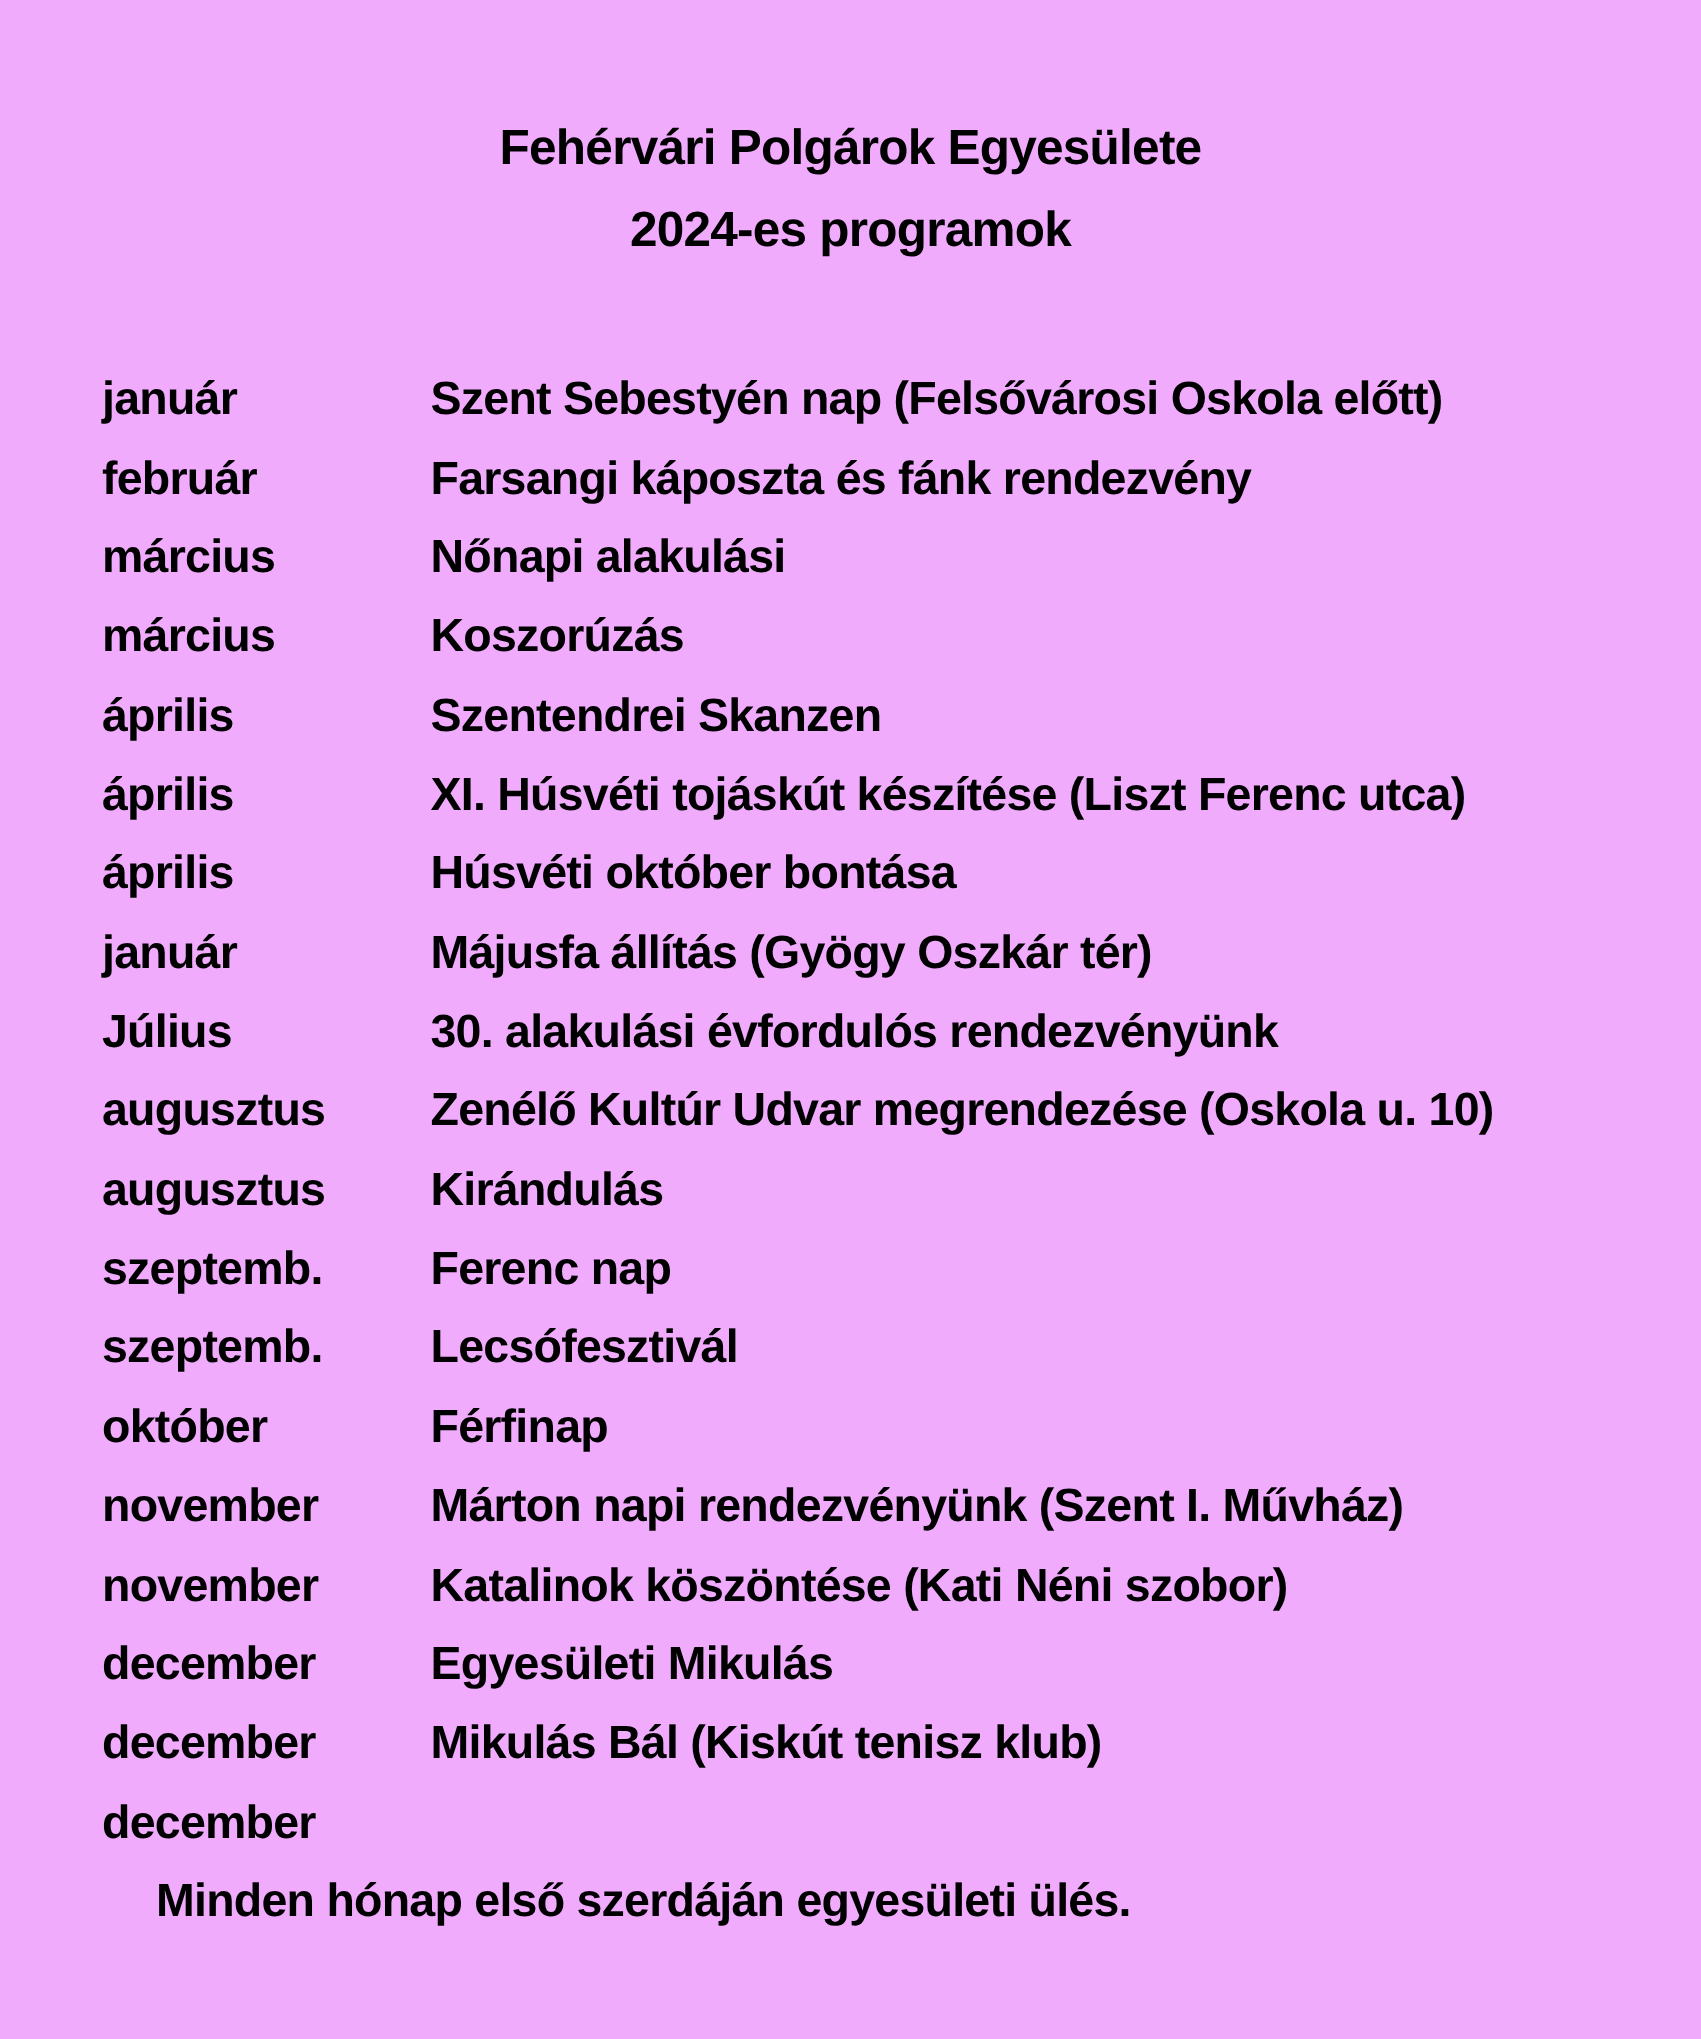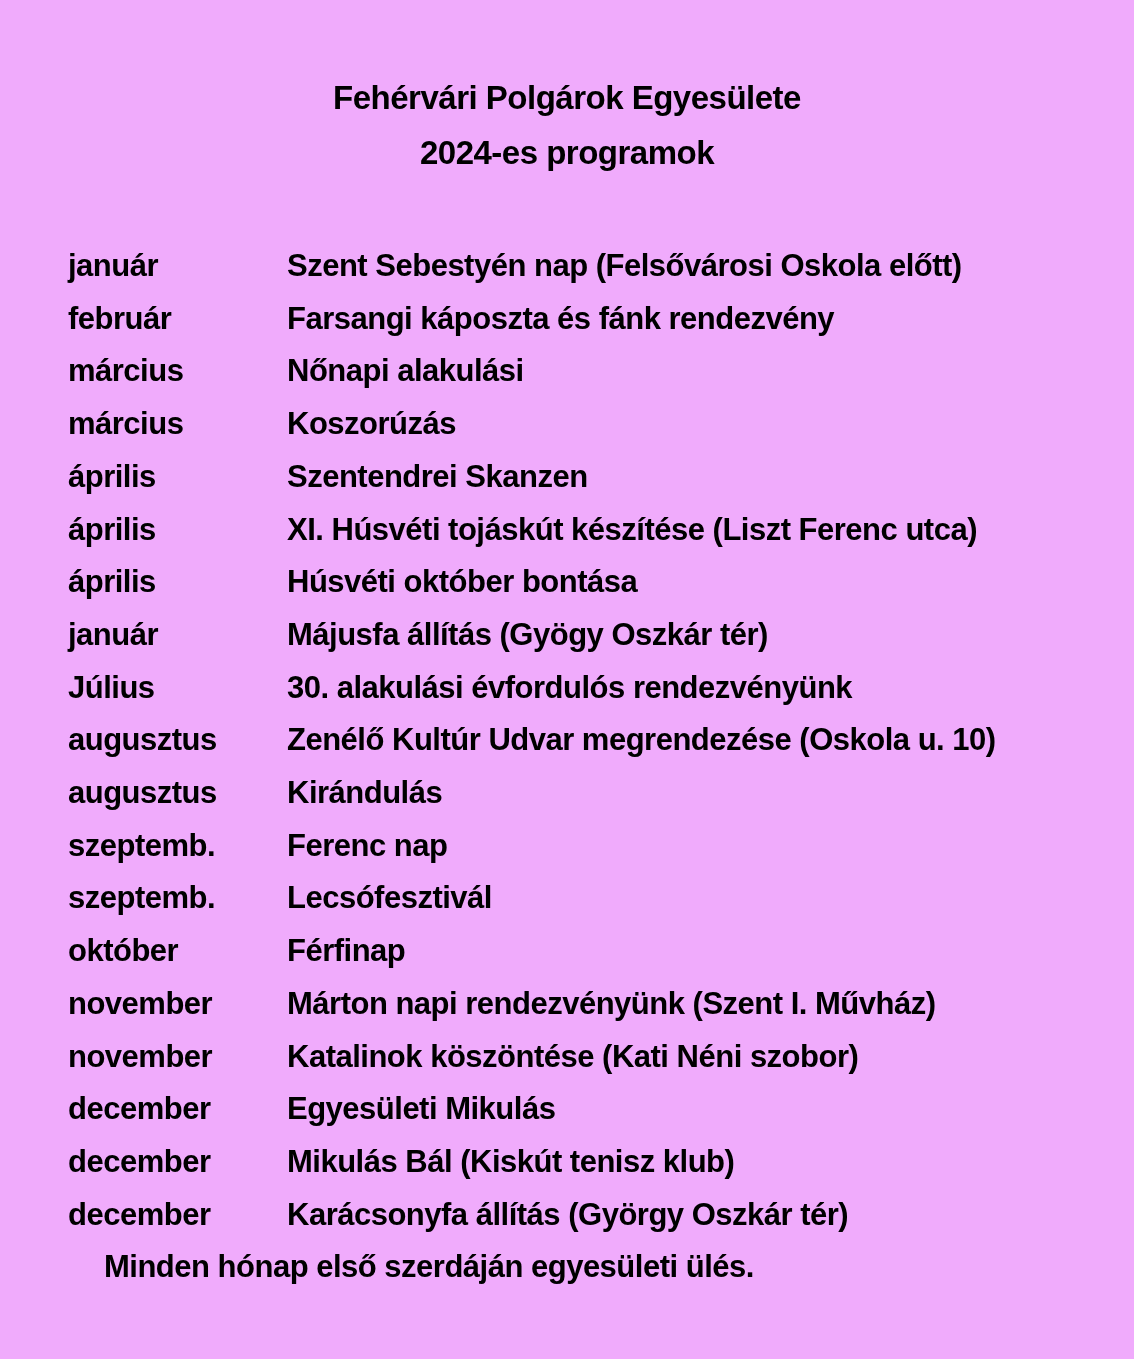--- a/index.html
+++ b/index.html
@@ -147,19 +147,18 @@
         <span class="event">Egyesületi Mikulás</span>
       </div>
 
       <div class="row">
         <span class="month">december</span>
         <span class="event">Mikulás Bál (Kiskút tenisz klub)</span>
       </div>
 
       <div class="row">
         <span class="month">december</span>
-        <span class="event">Karácsonyfa állítás (György Oszkár tér)</span>
       </div>
     </div>
 
   <div class="footer-note">Minden hónap első szerdáján egyesületi ülés.</div>
 
 </div>
 
 </body></html>

